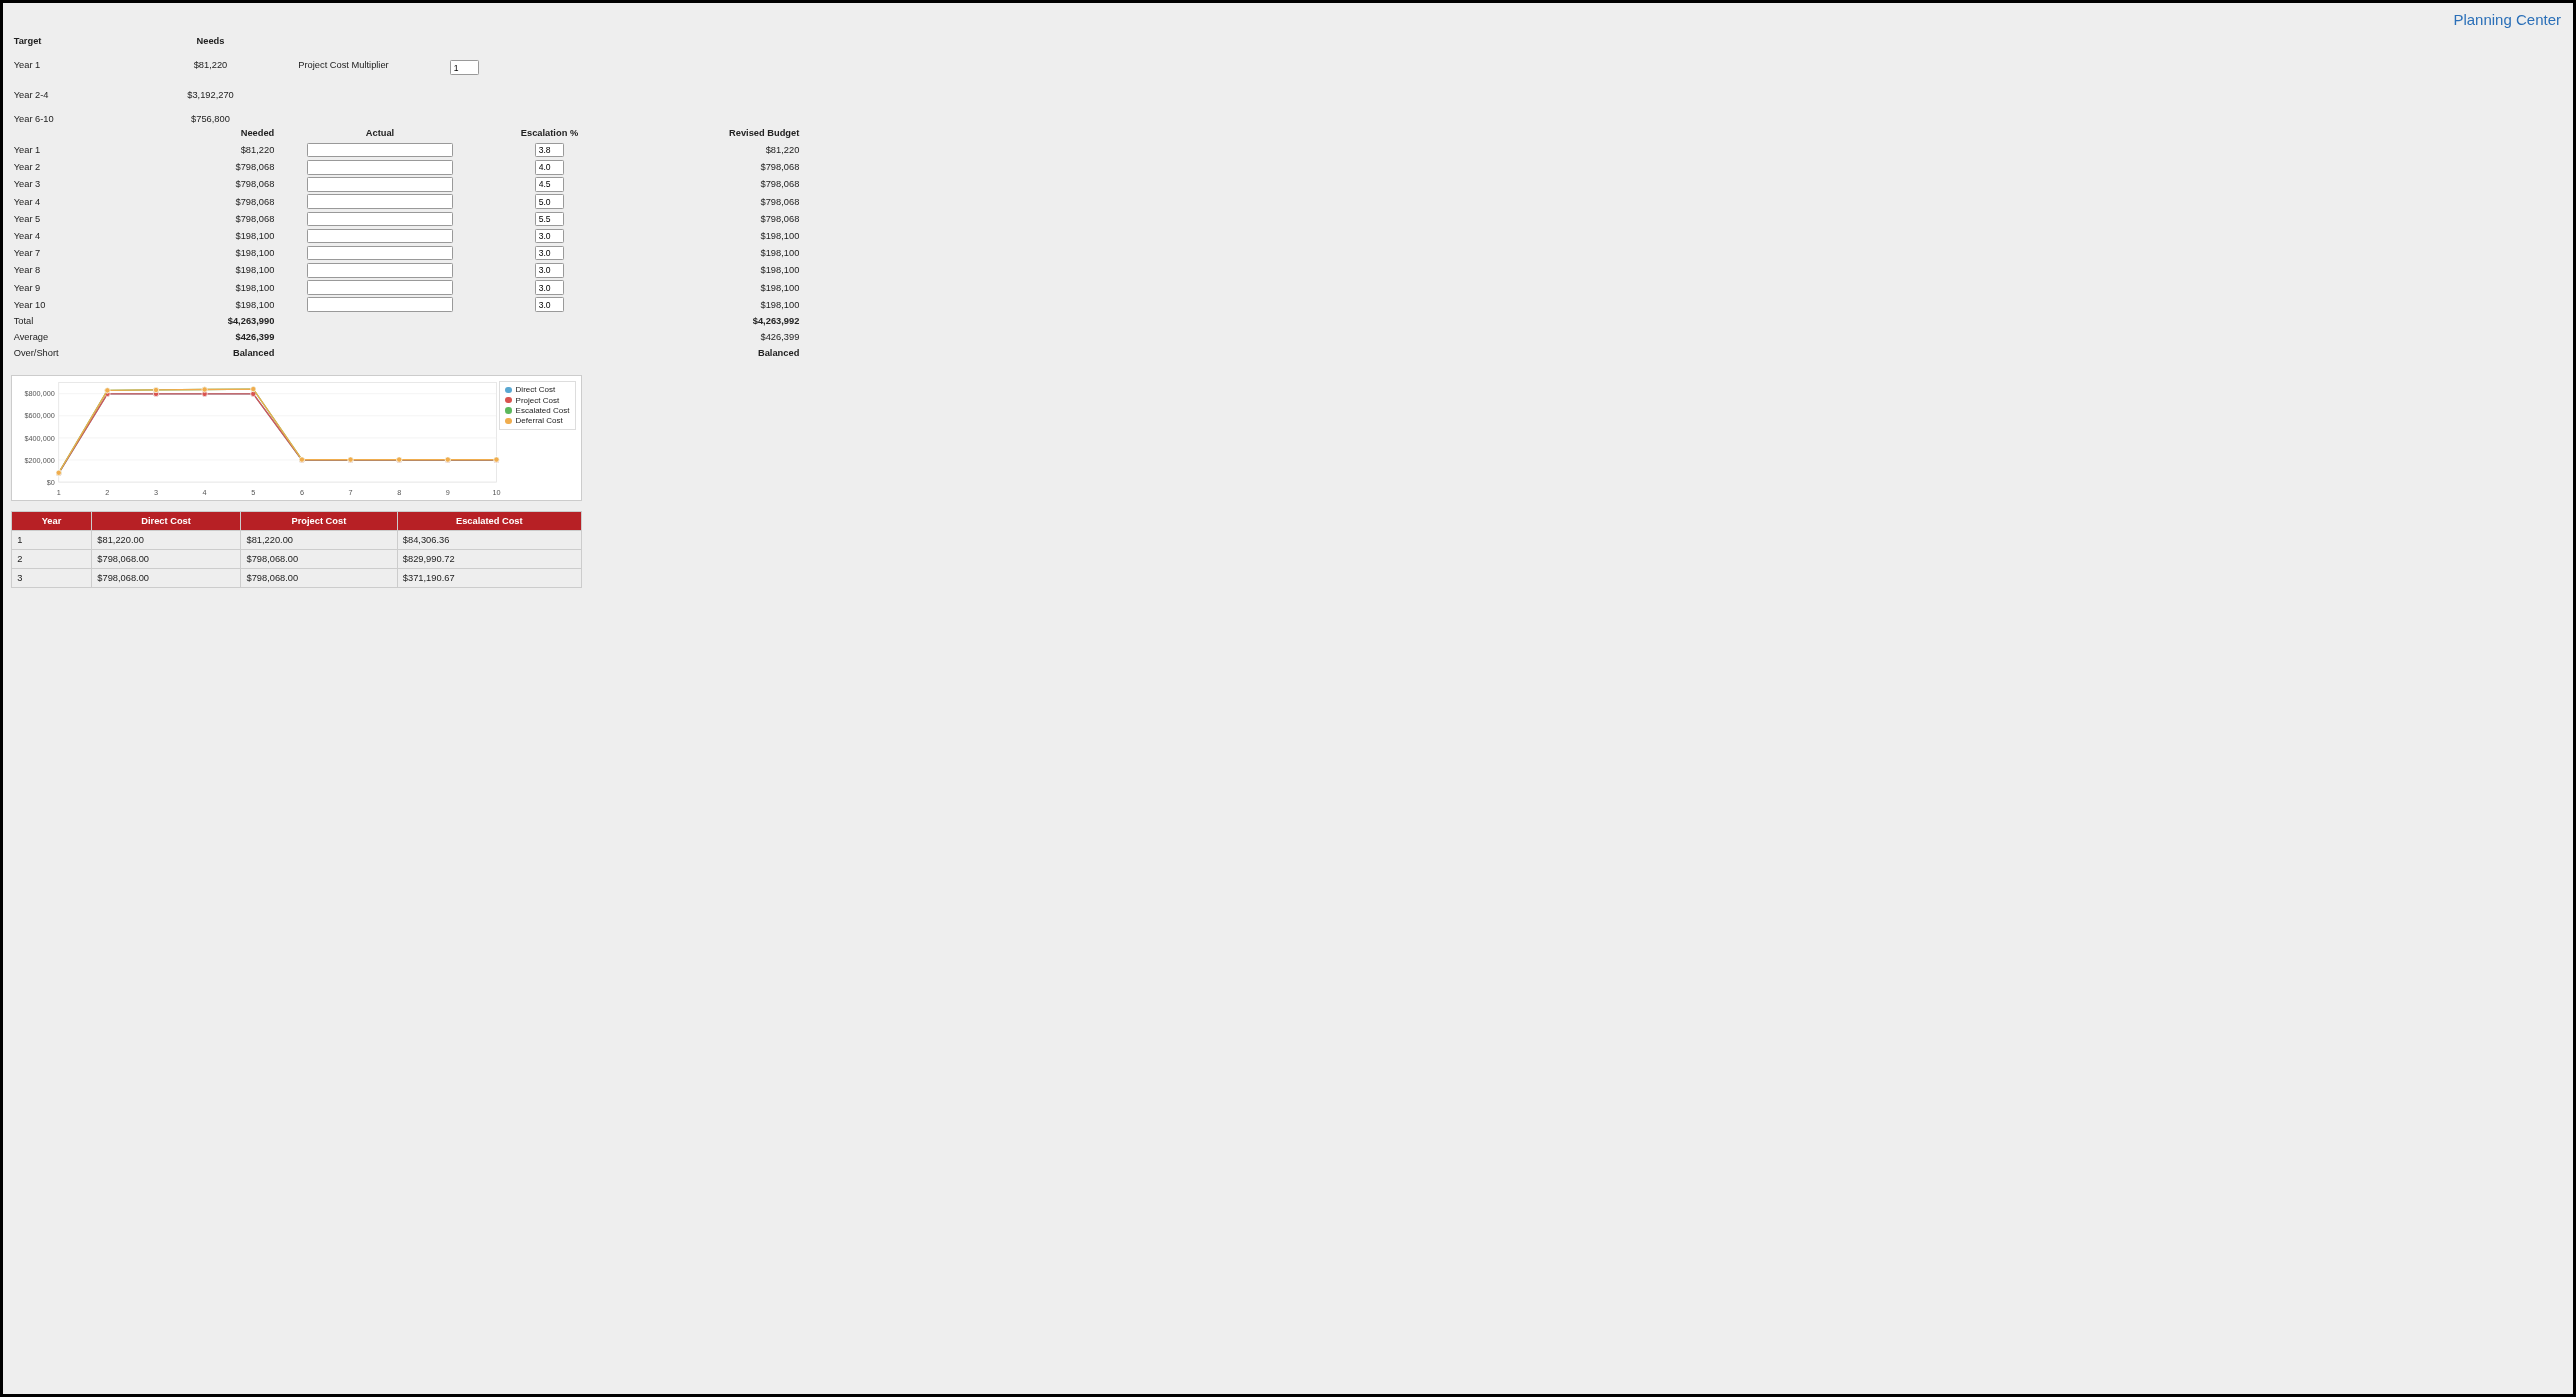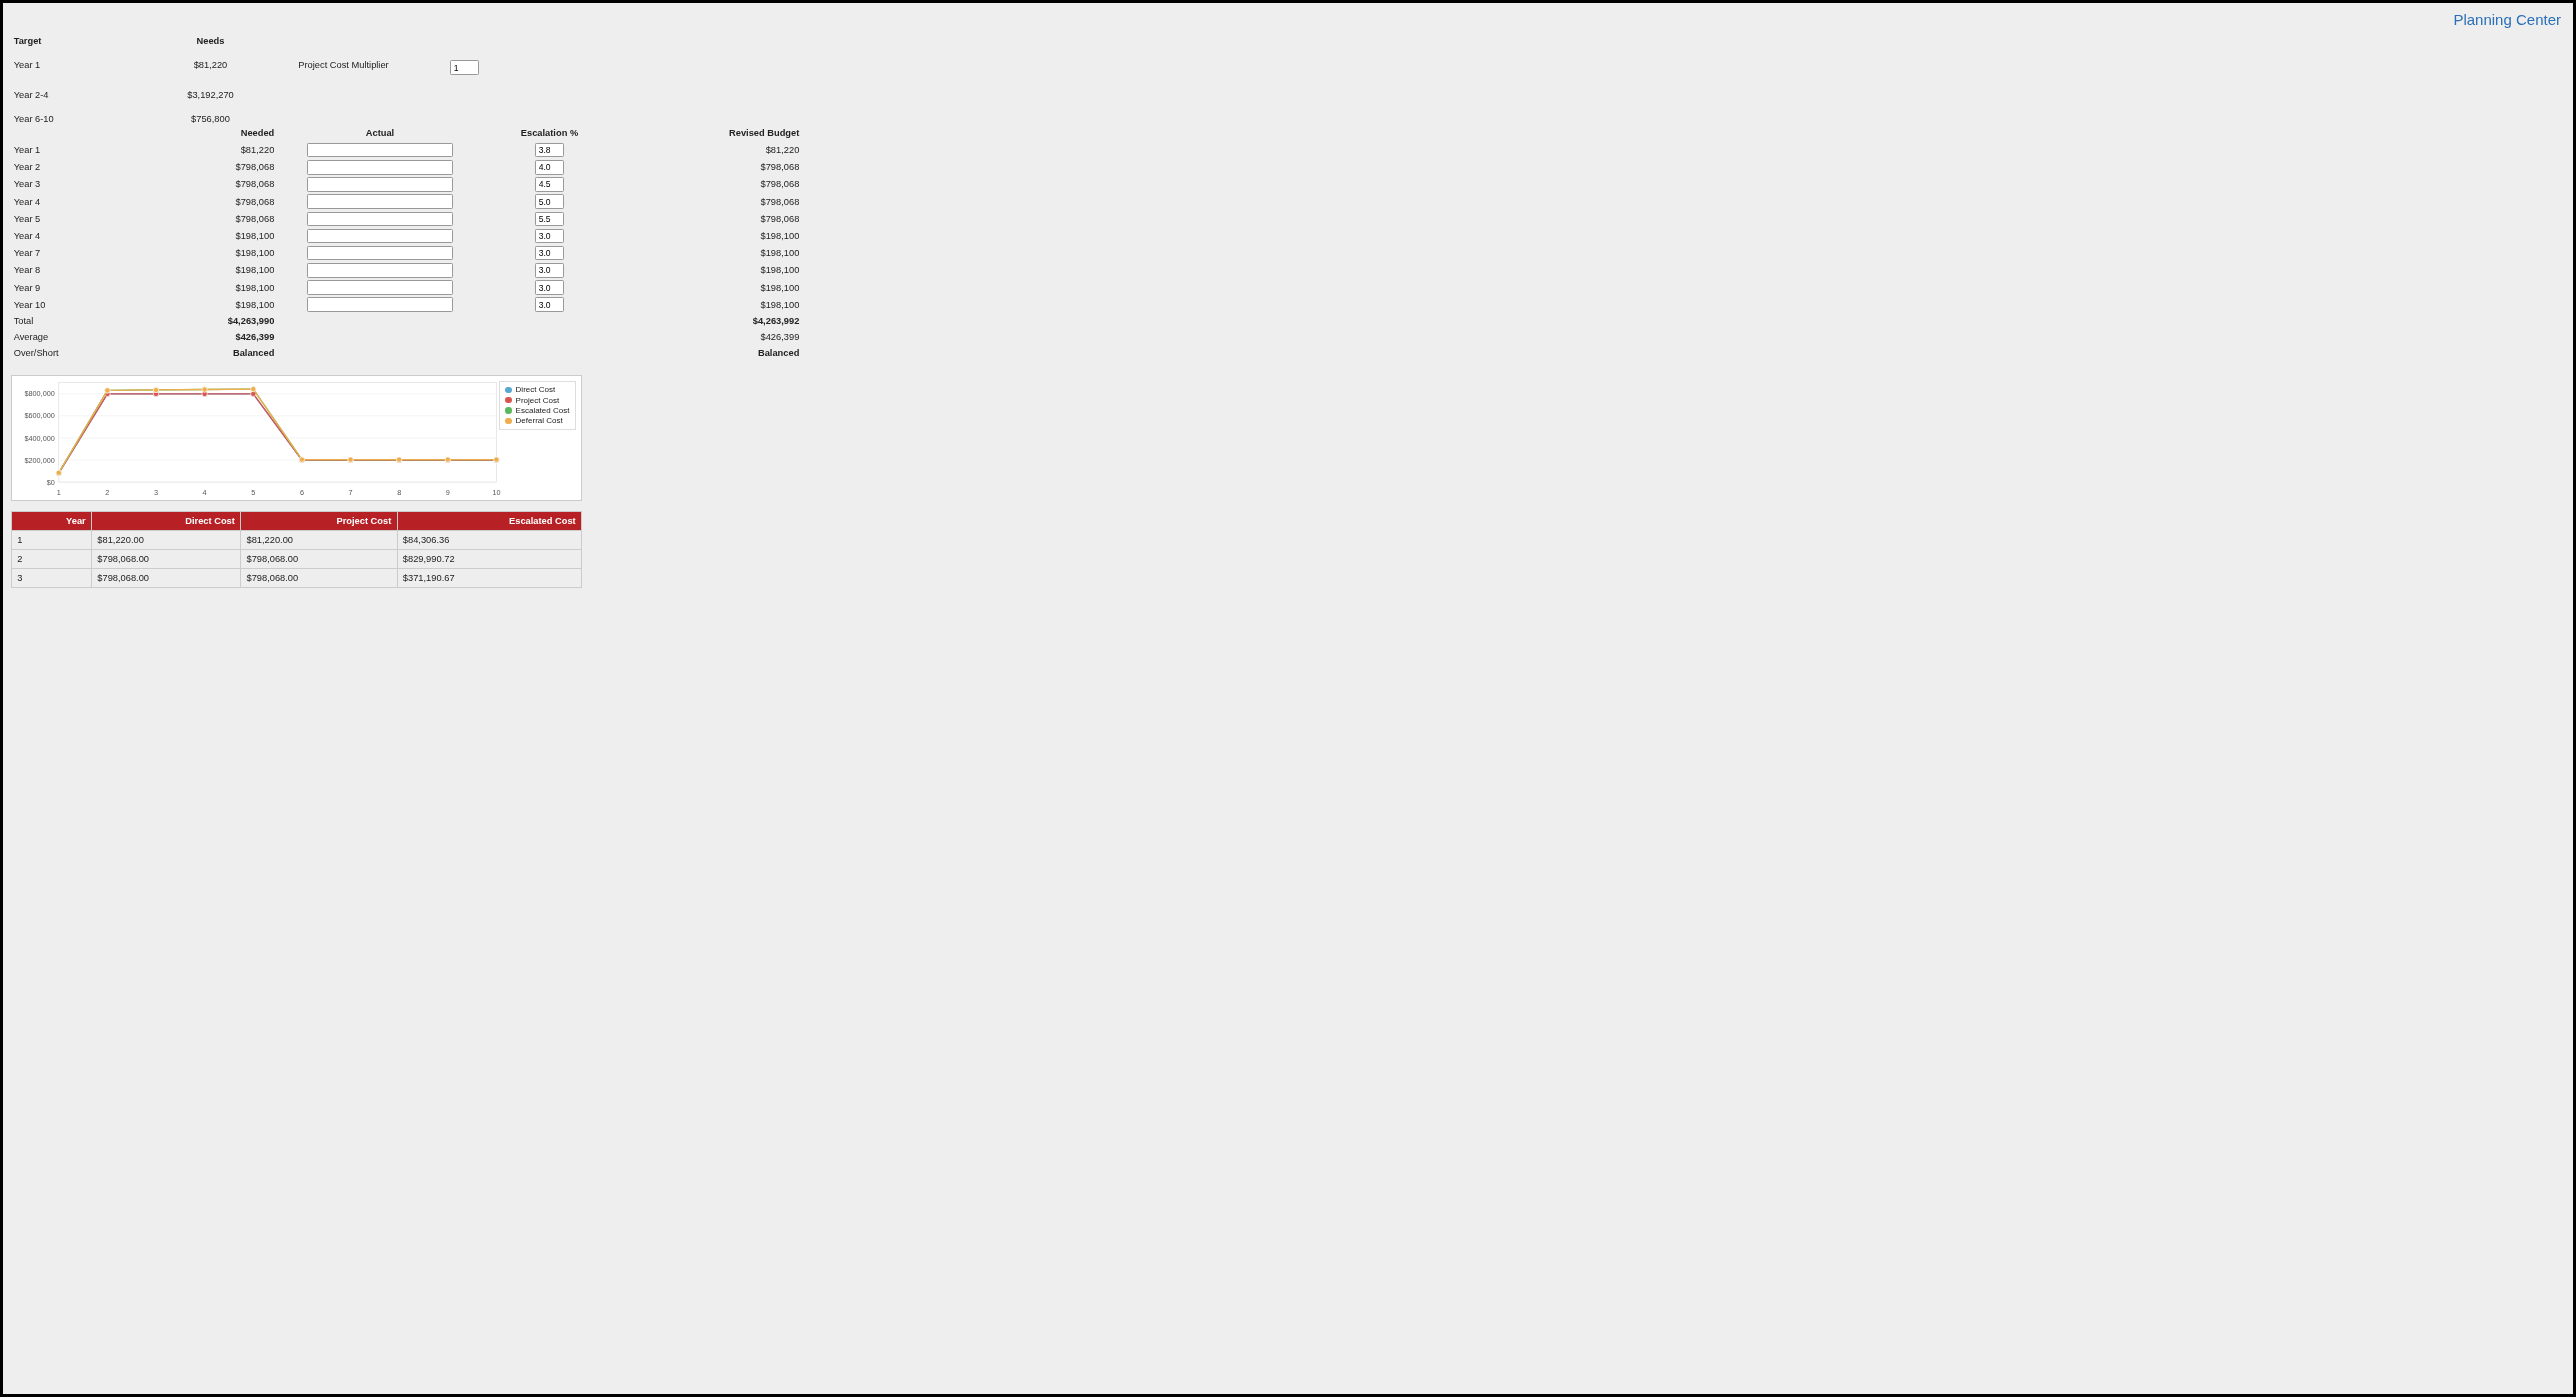--- a/index.html
+++ b/index.html
@@ -105,21 +105,21 @@
     width: 571px;
     border-collapse: collapse;
     font-size: 9.3px;
   }
   .cost-table th {
     background: #b72025;
     color: #fff;
     font-weight: bold;
     padding: 4px 5.3px;
     border: 0.7px solid #ccc;
-    text-align: right;
+    text-align: center;
   }
   .cost-table td {
     background: #eeeeee;
     border: 0.7px solid #ccc;
     padding: 4px 5.3px;
   }
   .cost-table td:first-child { width: 80px; }
 
 </style>
 </head>

